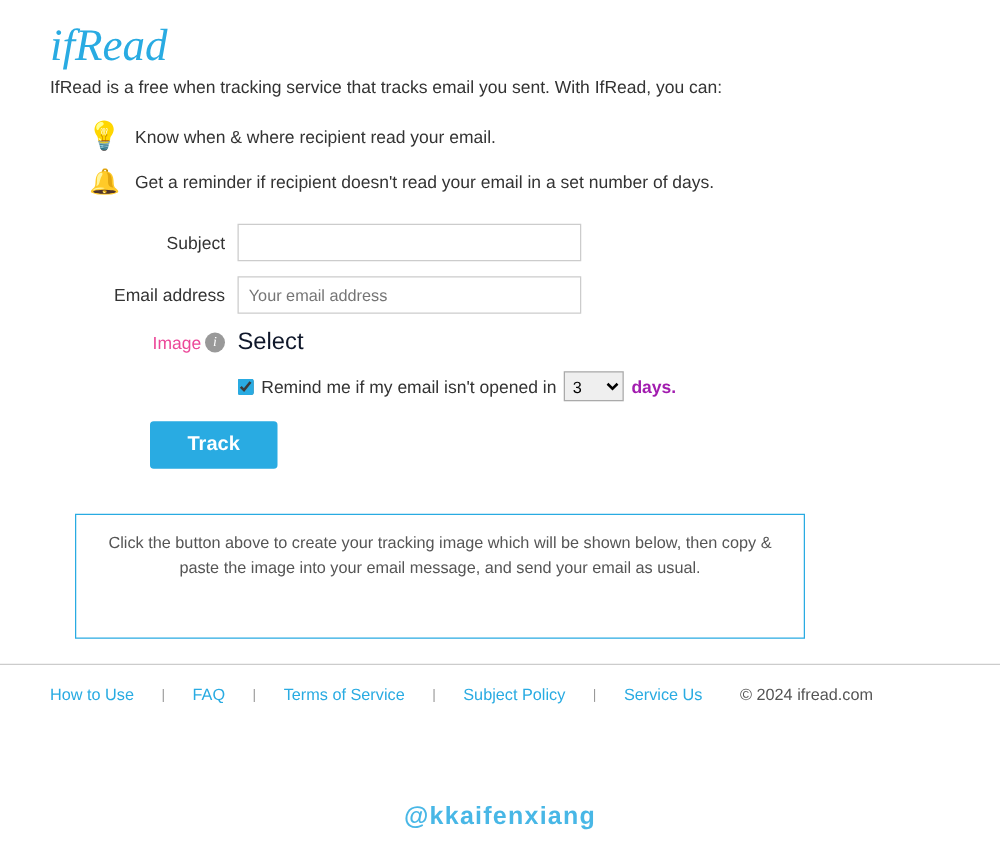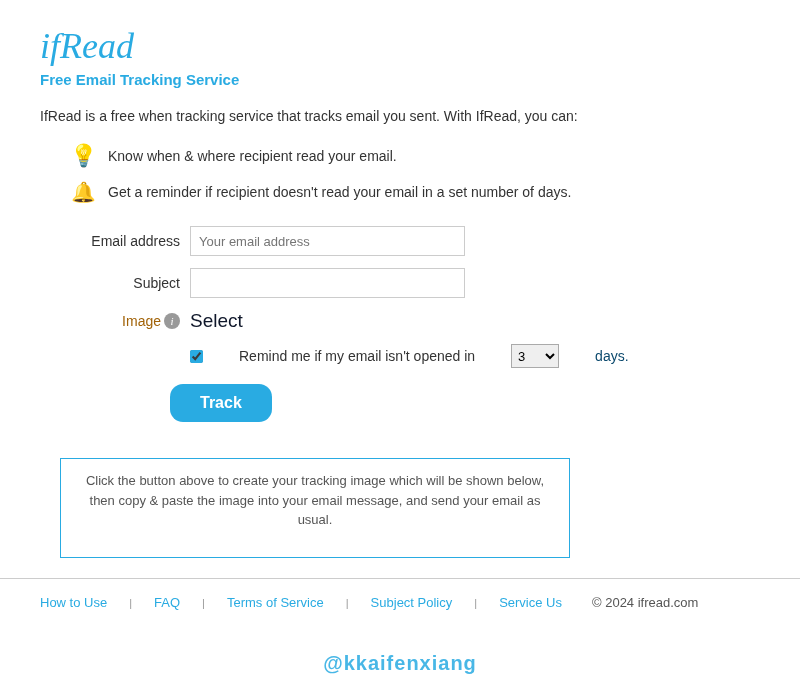--- a/index.html
+++ b/index.html
@@ -6,21 +6,21 @@
     body {
       font-family: Arial, sans-serif;
       font-size: 14px;
       color: #333;
       background: #fff;
       width: 800px;
       min-height: 675px;
       position: relative;
     }
     .page-wrapper {
-      padding: 25px 40px 20px 40px;
+      padding: 15px 40px 20px 40px;
     }
     .logo {
       font-size: 36px;
       font-style: italic;
       color: #29abe2;
       font-family: Georgia, serif;
       margin-bottom: 4px;
     }
     .tagline {
       color: #29abe2;
@@ -88,21 +88,21 @@
     .image-label-wrap {
       width: 120px;
       text-align: right;
       margin-right: 10px;
       display: flex;
       align-items: center;
       justify-content: flex-end;
     }
     .image-label {
       font-size: 14px;
-      color: #a16207;
+      color: #ec4899;
     }
     .info-icon {
       display: inline-flex;
       align-items: center;
       justify-content: center;
       width: 16px;
       height: 16px;
       background: #999;
       color: #fff;
       border-radius: 50%;
@@ -116,58 +116,58 @@
       color: #0f172a;
       text-decoration: none;
       font-size: 19px;
       cursor: pointer;
     }
     .remind-row {
       display: flex;
       align-items: center;
       margin-left: 130px;
       margin-bottom: 16px;
-      gap: 30px;
     }
     .remind-row input[type="checkbox"] {
       margin-right: 6px;
       accent-color: #29abe2;
     }
     .remind-label {
       font-size: 14px;
       color: #333;
       margin-right: 6px;
     }
     .days-select {
       width: 48px;
       height: 24px;
       border: 1px solid #aaa;
       font-size: 13px;
       margin-right: 6px;
       padding: 0 2px;
     }
     .days-text {
       font-size: 14px;
-      color: #0c4a6e;
+      color: #a21caf;
+      font-weight: bold;
     }
     .track-btn {
-      margin-left: 110px;
+      margin-left: 60px;
       background: #29abe2;
       color: #fff;
       border: none;
       padding: 10px 30px;
       font-size: 16px;
       font-weight: bold;
       cursor: pointer;
-      border-radius: 13px;
+      border-radius: 3px;
       margin-bottom: 18px;
     }
     .output-box {
       margin-left: 20px;
-      width: 510px;
+      width: 584px;
       height: 100px;
       border: 1px solid #29abe2;
       padding: 12px;
       font-size: 13px;
       color: #555;
       text-align: center;
       line-height: 1.5;
       margin-bottom: 20px;
     }
     .footer-divider {
@@ -189,21 +189,21 @@
     .footer-sep {
       color: #999;
       font-size: 11px;
     }
     .footer-copy {
       color: #555;
       margin-left: 8px;
     }
     .watermark {
       position: absolute;
-      bottom: 0;
+      bottom: 10px;
       left: 50%;
       transform: translateX(-50%);
       font-size: 20px;
       font-weight: bold;
       color: #29abe2;
       opacity: 0.85;
       letter-spacing: 1px;
     }
     
     .bulb-icon {
@@ -215,46 +215,45 @@
       color: #29abe2;
       font-size: 20px;
     }
   </style>
 </head>
 <body>
 
 <div class="page-wrapper">
 
   <div class="logo">ifRead</div>
-  <div class="tagline">Free Email Tracking Service</div>
 
   <p class="description">IfRead is a free when tracking service that tracks email you sent. With IfRead, you can:</p>
 
   <div class="features">
     <div class="feature-item">
       <span class="feature-icon bulb-icon">💡</span>
       <span>Know when &amp; where recipient read your email.</span>
     </div>
     <div class="feature-item">
       <span class="feature-icon bell-icon">🔔</span>
       <span>Get a reminder if recipient doesn't read your email in a set number of days.</span>
     </div>
   </div>
 
   <div class="form-section">
     
     <div class="form-row">
+      <label class="form-label">Subject</label>
+      <input class="form-input subject-input" type="text" style="">
+    </div>
+
+    
+    <div class="form-row">
       <label class="form-label">Email address</label>
       <input class="form-input" type="email" placeholder="Your email address" style="">
-    </div>
-
-    
-    <div class="form-row">
-      <label class="form-label">Subject</label>
-      <input class="form-input subject-input" type="text" style="">
     </div>
 
     
     <div class="image-row">
       <div class="image-label-wrap">
         <span class="image-label">Image</span>
         <span class="info-icon">i</span>
       </div>
       <a class="select-link">Select</a>
     </div>

